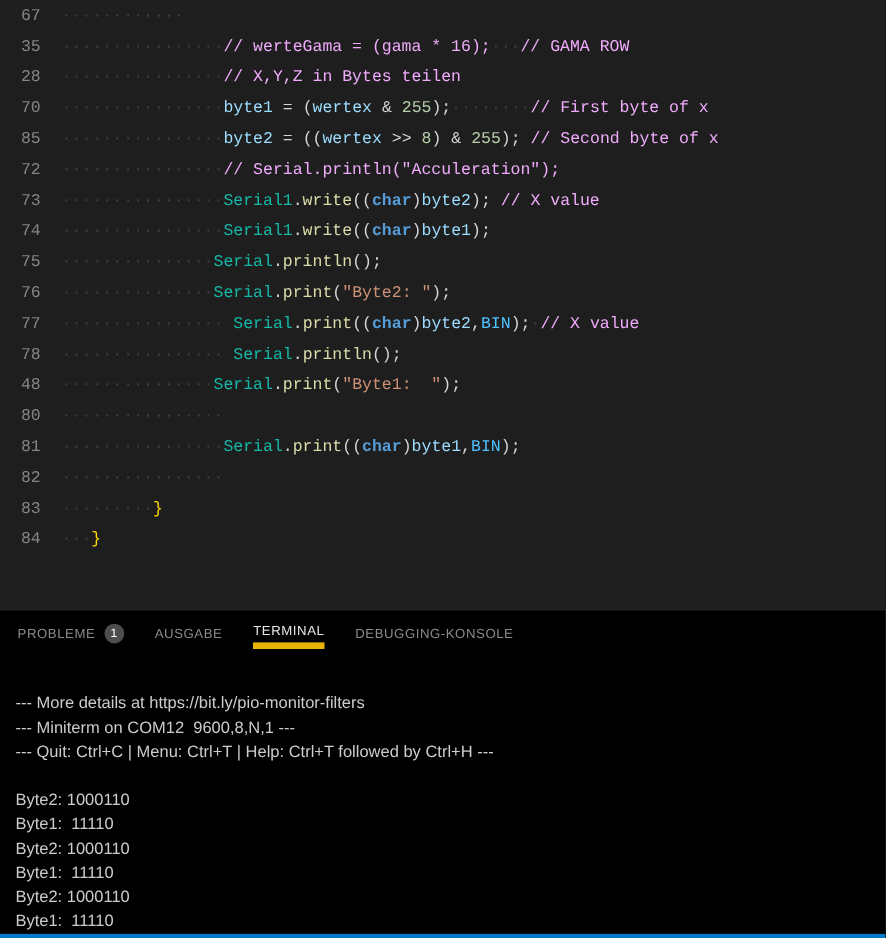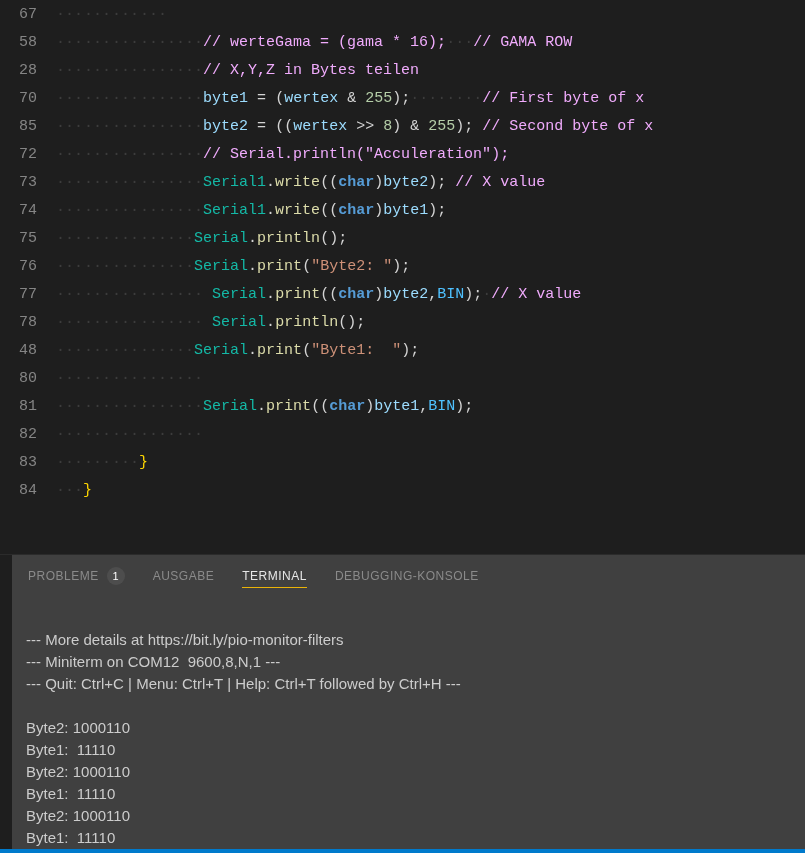--- a/index.html
+++ b/index.html
@@ -48,23 +48,22 @@
     .c-const { color: #4fc1ff; margin-top: 13px; }
     .c-brace { color: #ffd700; }
 
     .divider {
       height: 1px;
       background: #2b2b2b;
     }
 
     .panel {
       flex: 0 0 auto;
-      background: #404040;
+      background: #000000;
       padding: 0 12px;
-      margin-left: 12px;
     }
     .tabs {
       display: flex;
       gap: 28px;
       align-items: center;
       height: 46px;
       padding-left: 4px;
     }
     .tab {
       color: #8a8a8a;
@@ -72,21 +71,21 @@
       font-size: 12px;
       letter-spacing: 0.5px;
       display: flex;
       align-items: center;
       gap: 8px;
       padding-bottom: 4px;
       border-bottom: 1px solid transparent;
     }
     .tab.active {
       color: #e7e7e7;
-      border-bottom: 1px solid #eab308;
+      border-bottom: 6px solid #eab308;
     }
     .badge {
       display: inline-flex;
       align-items: center;
       justify-content: center;
       background: #4d4d4d;
       color: #fff;
       font-size: 11px;
       border-radius: 10px;
       width: 18px;
@@ -109,21 +108,21 @@
   </style>
 </head>
 <body>
 
 <div class="editor" id="editor">
     <div class="line-row">
       <div class="gutter">67</div>
       <div class="code"><span class="ws" style="border-left:1px solid #404040;display:inline-block;width:0;"></span><span class="ws">···</span><span class="ws" style="border-left:1px solid #404040;display:inline-block;width:0;"></span><span class="ws">···</span><span class="ws" style="border-left:1px solid #404040;display:inline-block;width:0;"></span><span class="ws">···</span><span class="ws" style="border-left:1px solid #404040;display:inline-block;width:0;"></span><span class="ws">···</span></div>
     </div>
     <div class="line-row">
-      <div class="gutter">58</div>
+      <div class="gutter">35</div>
       <div class="code"><span class="ws" style="border-left:1px solid #404040;display:inline-block;width:0;"></span><span class="ws">···</span><span class="ws" style="border-left:1px solid #404040;display:inline-block;width:0;"></span><span class="ws">···</span><span class="ws" style="border-left:1px solid #404040;display:inline-block;width:0;"></span><span class="ws">···</span><span class="ws" style="border-left:1px solid #404040;display:inline-block;width:0;"></span><span class="ws">···</span><span class="ws">····</span><span class="c-comment">// werteGama = (gama * 16);</span><span class="ws">···</span><span class="c-comment">// GAMA ROW</span></div>
     </div>
     <div class="line-row">
       <div class="gutter">28</div>
       <div class="code"><span class="ws" style="border-left:1px solid #404040;display:inline-block;width:0;"></span><span class="ws">···</span><span class="ws" style="border-left:1px solid #404040;display:inline-block;width:0;"></span><span class="ws">···</span><span class="ws" style="border-left:1px solid #404040;display:inline-block;width:0;"></span><span class="ws">···</span><span class="ws" style="border-left:1px solid #404040;display:inline-block;width:0;"></span><span class="ws">···</span><span class="ws">····</span><span class="c-comment">// X,Y,Z in Bytes teilen</span></div>
     </div>
     <div class="line-row">
       <div class="gutter">70</div>
       <div class="code"><span class="ws" style="border-left:1px solid #404040;display:inline-block;width:0;"></span><span class="ws">···</span><span class="ws" style="border-left:1px solid #404040;display:inline-block;width:0;"></span><span class="ws">···</span><span class="ws" style="border-left:1px solid #404040;display:inline-block;width:0;"></span><span class="ws">···</span><span class="ws" style="border-left:1px solid #404040;display:inline-block;width:0;"></span><span class="ws">···</span><span class="ws">····</span><span class="c-var">byte1</span> <span class="c-op">=</span> <span class="c-punc">(</span><span class="c-var">wertex</span> <span class="c-op">&amp;</span> <span class="c-num">255</span><span class="c-punc">);</span><span class="ws">········</span><span class="c-comment">// First byte of x</span></div>
     </div>

